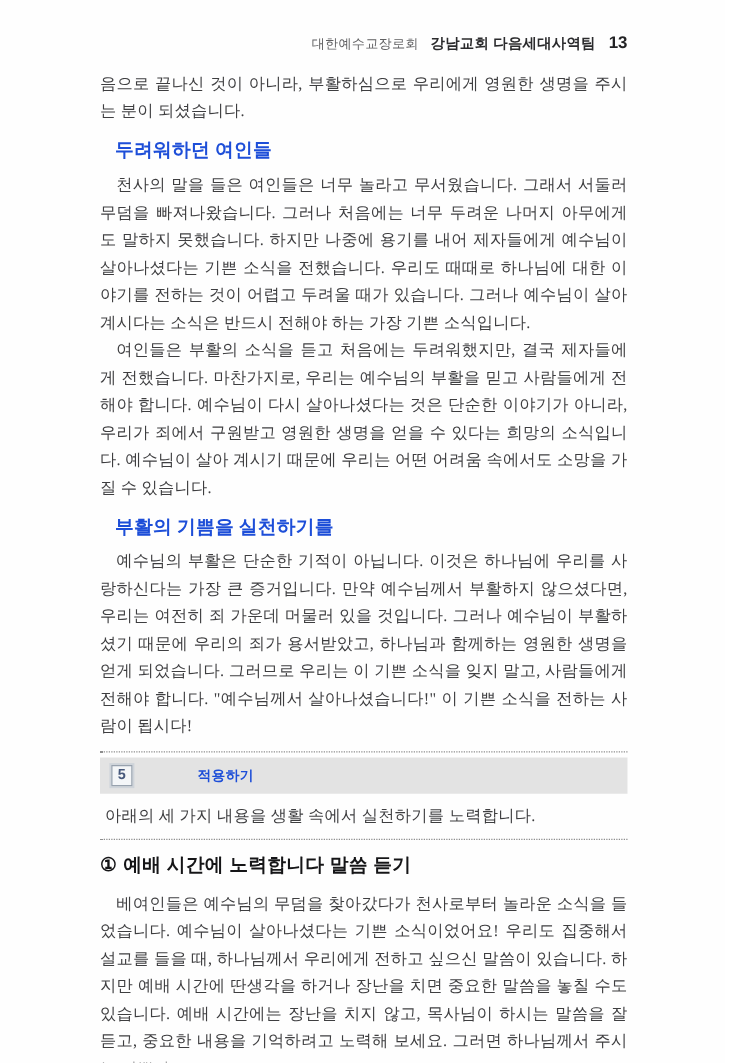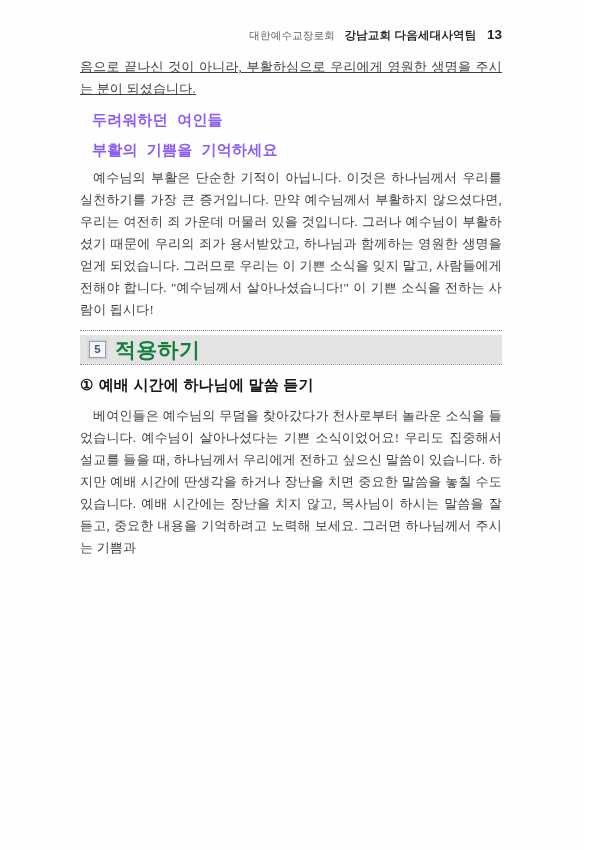--- a/index.html
+++ b/index.html
@@ -47,27 +47,27 @@
     font-family: "Liberation Serif", serif;
     font-size: 13px;
     line-height: 22px;
     text-align: justify;
     color: #3e3e40;
     margin: 0;
     text-indent: 13px;
     word-break: break-all;
     letter-spacing: 0.2px;
   }
-  .body-text.no-indent { text-indent: 0; text-decoration: underline; }
+  .body-text.no-indent { text-indent: 0; }
   
   .section-heading {
-    font-family: Liberation Mono, monospace;
+    font-family: Liberation Serif, serif;
     font-size: 15px;
     font-weight: bold;
-    color: #8b5cf6;
+    color: #1d4ed8;
     margin: 11px 0 7px 12px;
     letter-spacing: 0.2px;
   }
   
   .dotted-rule {
     border: 0;
     border-top: 1px dotted #8d8d8d;
     height: 0;
     margin: 0;
   }
@@ -92,24 +92,25 @@
     background: #f4f6f8;
     border: 1px solid #98a2ae;
     box-shadow: 0 0 0 1.5px #cfd4da;
     color: #47597c;
     font-size: 11.5px;
     font-weight: bold;
     line-height: 1;
     margin-left: 2px;
   }
   .apply-title {
-    font-size: 21px;
+    font-size: 11px;
     font-weight: bold;
-    color: #15803d;
+    color: #1d4ed8;
     letter-spacing: 0.3px;
+    margin-left: 43px;
   }
   .instruction {
     font-family: "Liberation Serif", serif;
     font-size: 13px;
     color: #3e3e40;
     margin: 8px 0 8px 4px;
     line-height: 20px;
     letter-spacing: 0.2px;
   }
   
@@ -132,41 +133,44 @@
   <div class="running-head">
     <span class="org">대한예수교장로회</span>
     <span class="team">강남교회 다음세대사역팀</span>
     <span class="pagenum">13</span>
   </div>
 
   <p class="body-text no-indent">음으로 끝나신 것이 아니라, 부활하심으로 우리에게 영원한 생명을 주시는 분이 되셨습니다.</p>
 
   <div class="section-block">
     <h2 class="section-heading">두려워하던 여인들</h2>
+    <p class="body-text">천사의 말을 들은 여인들은 너무 놀라고 무서웠습니다. 그래서 서둘러 무덤을 빠져나왔습니다. 그러나 처음에는 너무 두려운 나머지 아무에게도 말하지 못했습니다. 하지만 나중에 용기를 내어 제자들에게 예수님이 살아나셨다는 기쁜 소식을 전했습니다. 우리도 때때로 하나님에 대한 이야기를 전하는 것이 어렵고 두려울 때가 있습니다. 그러나 예수님이 살아 계시다는 소식은 반드시 전해야 하는 가장 기쁜 소식입니다.</p>
   </div>
 
   <div class="section-block">
+    <p class="body-text">여인들은 부활의 소식을 듣고 처음에는 두려워했지만, 결국 제자들에게 전했습니다. 마찬가지로, 우리는 예수님의 부활을 믿고 사람들에게 전해야 합니다. 예수님이 다시 살아나셨다는 것은 단순한 이야기가 아니라, 우리가 죄에서 구원받고 영원한 생명을 얻을 수 있다는 희망의 소식입니다. 예수님이 살아 계시기 때문에 우리는 어떤 어려움 속에서도 소망을 가질 수 있습니다.</p>
   </div>
 
   <div class="section-block">
-    <h2 class="section-heading">부활의 기쁨을 기억하세요</h2>
-    <p class="body-text">예수님의 부활은 단순한 기적이 아닙니다. 이것은 하나님께서 우리를 실천하기를 가장 큰 증거입니다. 만약 예수님께서 부활하지 않으셨다면, 우리는 여전히 죄 가운데 머물러 있을 것입니다. 그러나 예수님이 부활하셨기 때문에 우리의 죄가 용서받았고, 하나님과 함께하는 영원한 생명을 얻게 되었습니다. 그러므로 우리는 이 기쁜 소식을 잊지 말고, 사람들에게 전해야 합니다. "예수님께서 살아나셨습니다!" 이 기쁜 소식을 전하는 사람이 됩시다!</p>
+    <h2 class="section-heading">부활의 기쁨을 실천하기를</h2>
+    <p class="body-text">예수님의 부활은 단순한 기적이 아닙니다. 이것은 하나님에 우리를 사랑하신다는 가장 큰 증거입니다. 만약 예수님께서 부활하지 않으셨다면, 우리는 여전히 죄 가운데 머물러 있을 것입니다. 그러나 예수님이 부활하셨기 때문에 우리의 죄가 용서받았고, 하나님과 함께하는 영원한 생명을 얻게 되었습니다. 그러므로 우리는 이 기쁜 소식을 잊지 말고, 사람들에게 전해야 합니다. "예수님께서 살아나셨습니다!" 이 기쁜 소식을 전하는 사람이 됩시다!</p>
   </div>
 
   <hr class="dotted-rule rule-top">
 
   <div class="apply-band">
     <span class="num-box">
         <span>5</span>
       </span>
     <span class="apply-title">적용하기</span>
   </div>
 
+  <p class="instruction">아래의 세 가지 내용을 생활 속에서 실천하기를 노력합니다.</p>
 
   <hr class="dotted-rule rule-bottom">
 
   <h3 class="item-heading">
-    <span class="marker">①</span><span>예배 시간에 하나님에 말씀 듣기</span>
+    <span class="marker">①</span><span>예배 시간에 노력합니다 말씀 듣기</span>
   </h3>
 
   <p class="body-text">베여인들은 예수님의 무덤을 찾아갔다가 천사로부터 놀라운 소식을 들었습니다. 예수님이 살아나셨다는 기쁜 소식이었어요! 우리도 집중해서 설교를 들을 때, 하나님께서 우리에게 전하고 싶으신 말씀이 있습니다. 하지만 예배 시간에 딴생각을 하거나 장난을 치면 중요한 말씀을 놓칠 수도 있습니다. 예배 시간에는 장난을 치지 않고, 목사님이 하시는 말씀을 잘 듣고, 중요한 내용을 기억하려고 노력해 보세요. 그러면 하나님께서 주시는 기쁨과</p>
 
 </div>
 
 </body></html>

